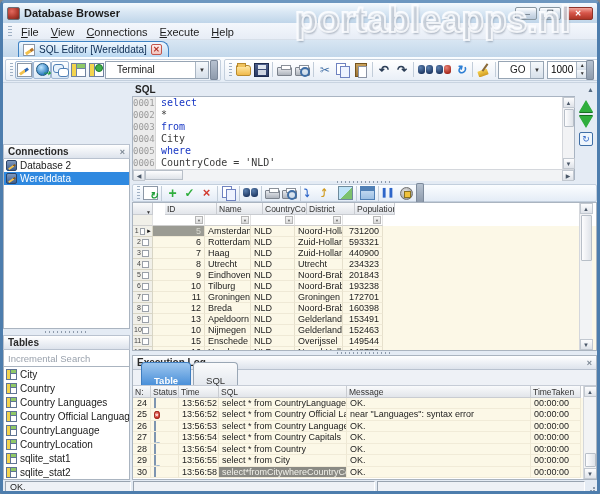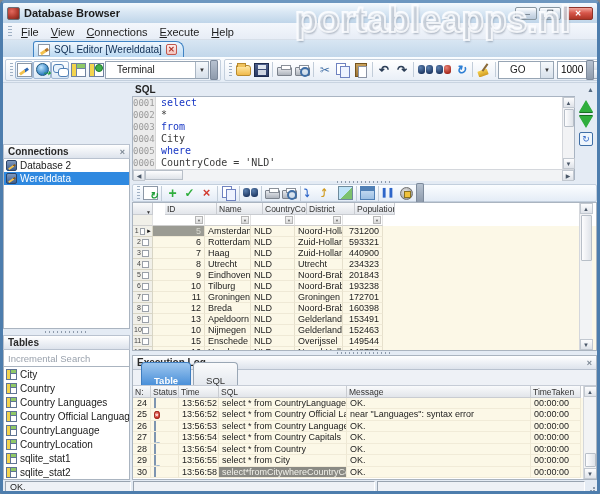--- a/index.html
+++ b/index.html
@@ -23,21 +23,21 @@
     font-size:37px;font-weight:bold;letter-spacing:0px;color:rgba(225,231,240,0.50);
     -webkit-text-stroke:2px rgba(252,253,255,0.85);
     text-shadow:1px 2px 2px rgba(110,122,140,0.55), -1px -1px 1px rgba(255,255,255,0.6);}
   
   .menubar{height:17px;background:linear-gradient(#f4f7fc,#e7edf6);display:flex;align-items:center;
     border-bottom:1px solid #d7dfe9;padding-left:2px;}
   .mgrip{width:4px;height:11px;margin:0 3px;
     background:repeating-linear-gradient(#9fb0c4 0 1px,transparent 1px 3px);}
   .menu-item{font-size:11px;color:#1d1d1d;padding:1px 6px;}
   
-  .tabrow{height:17px;background:linear-gradient(#d8e6f3,#c2d7ea);display:flex;align-items:flex-end;padding-left:30px;}
+  .tabrow{height:17px;background:linear-gradient(#d8e6f3,#c2d7ea);display:flex;align-items:flex-end;padding-left:15px;}
   .tab{height:16px;display:flex;align-items:center;gap:4px;padding:0 6px 0 4px;
     border:1px solid #3f83c4;border-bottom:none;border-radius:3px 8px 0 0;
     background:linear-gradient(#eff7fe,#cfe5f7 60%,#b9d8f2);font-size:10px;color:#0d2c52;}
   .ic-pagepencil{width:12px;height:12px;position:relative;background:#fff;border:1px solid #8b97a6;}
   .ic-pagepencil::after{content:"";position:absolute;left:1px;top:5px;width:9px;height:3px;
     background:linear-gradient(105deg,#f2c14d 60%,#b5762a 60%);transform:rotate(-35deg);}
   .tabclose{width:11px;height:11px;border:1px solid #c2574d;border-radius:2px;background:linear-gradient(#fdeeec,#f3c3bd);
     color:#b03328;font-size:8px;line-height:9px;text-align:center;font-weight:bold;}
   
   .toolbar{height:26px;background:linear-gradient(#fbfdff,#e4ecf6);display:flex;align-items:center;
@@ -299,21 +299,21 @@
           <i class="x x-binocs red"></i>
         </span>
       <span class="tb">
           <i class="x x-sync">↻</i>
         </span>
       <span class="tsep"></span>
       <span class="tb">
           <i class="x x-broom"></i>
         </span>
       <span class="tsep"></span>
-      <span class="combo" style="width:56px">
+      <span class="combo" style="width:46px">
         <span class="cval">GO</span>
         <span class="cbtn">▼</span>
       </span>
       <span class="spin" style="width:42px;margin-left:3px">
         <span class="sval">1000</span>
         <span class="spinbtns">
           <span>▲</span>
           <span>▼</span>
         </span>
       </span>

